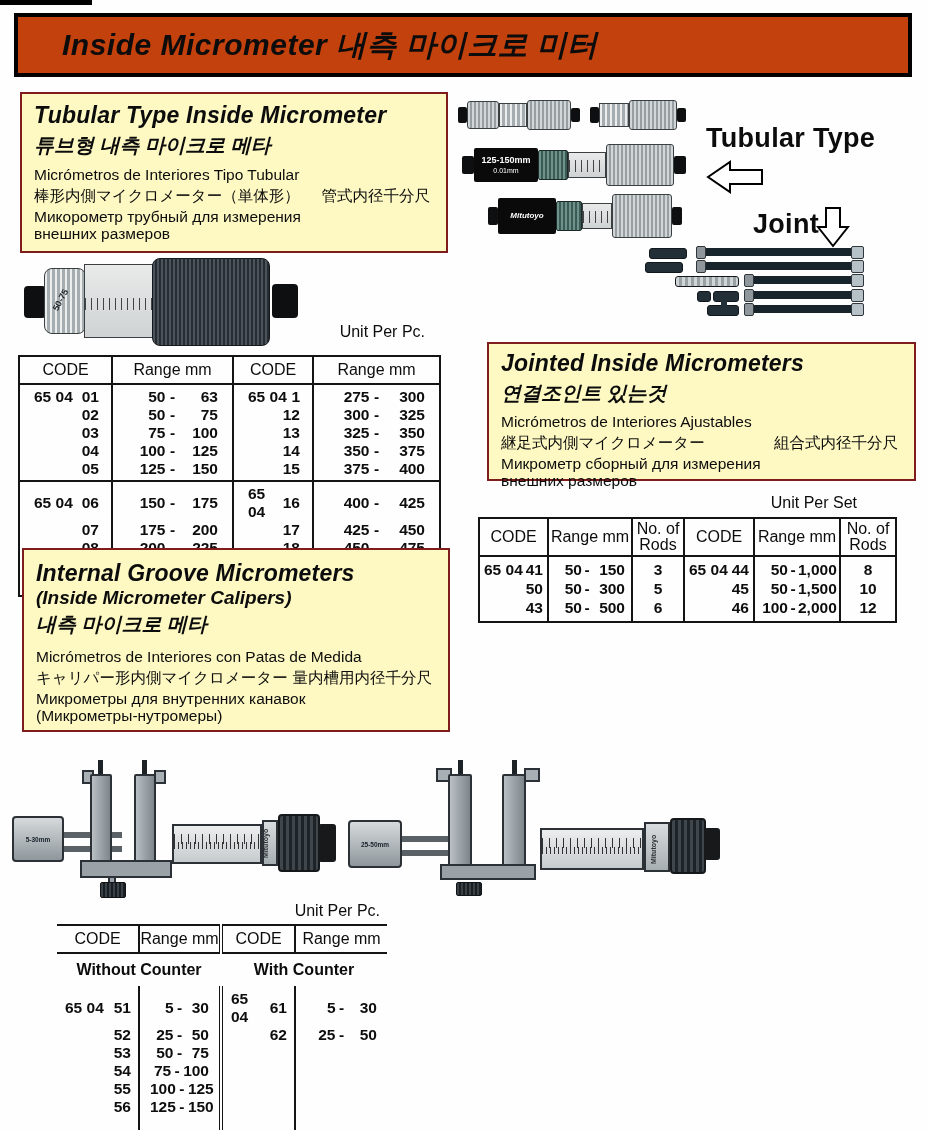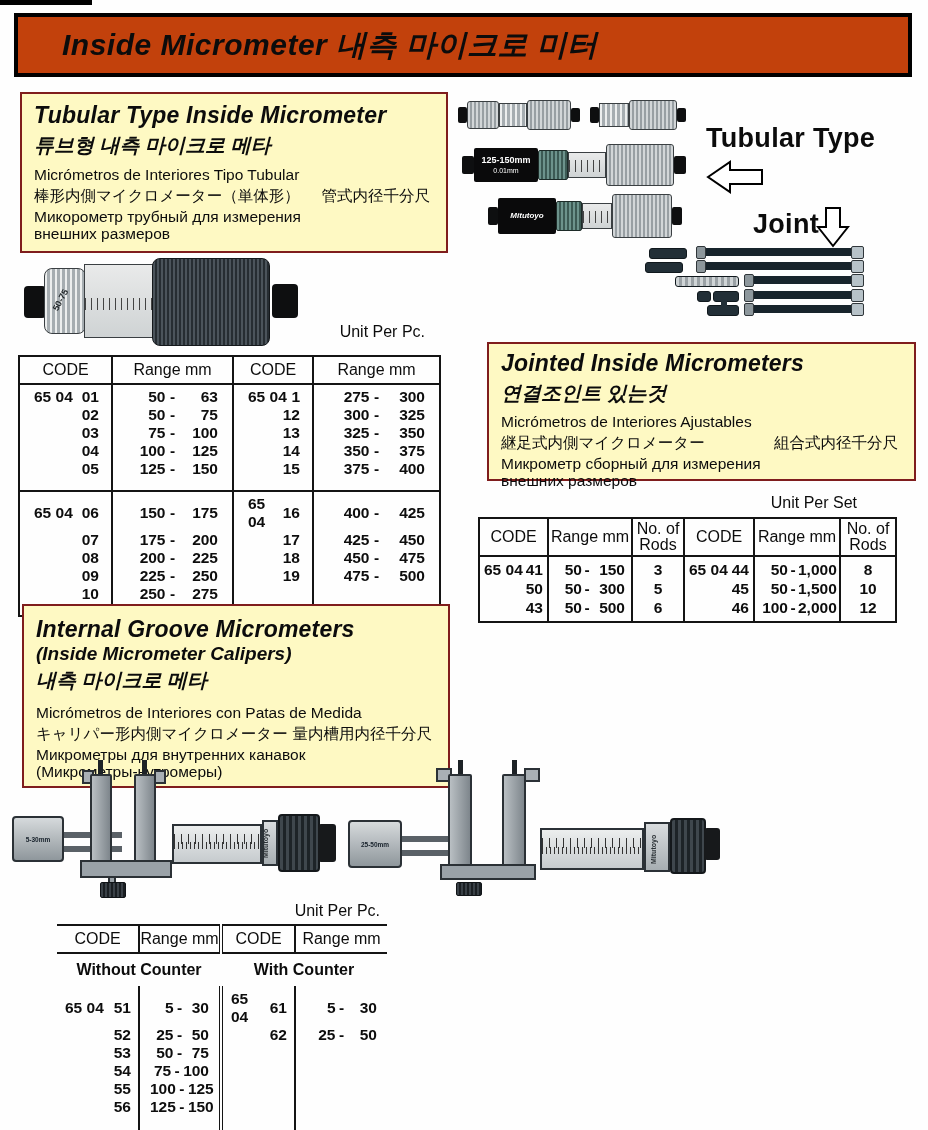--- a/index.html
+++ b/index.html
@@ -9,21 +9,21 @@
   
   .scan-strip{position:absolute;left:0;top:0;width:92px;height:5px;background:#000;}
   .banner{position:absolute;left:14px;top:13px;width:890px;height:56px;background:#c2410c;
           border:4px solid #000;display:flex;align-items:center;}
   .banner .ttl{font-size:30px;font-weight:bold;font-style:italic;padding-left:44px;letter-spacing:.5px;}
 
   .infobox{position:absolute;background:#fef9c3;border:2px solid #7f1d1d;box-sizing:border-box;
            padding:8px 12px;}
   .box-tubular{left:20px;top:92px;width:428px;height:161px;}
   .box-jointed{left:487px;top:342px;width:429px;height:139px;padding-top:6px;}
-  .box-groove{left:22px;top:604px;width:428px;height:184px;padding-top:10px;}
+  .box-groove{left:22px;top:548px;width:428px;height:184px;padding-top:10px;}
   .bx-t1{font-size:23px;font-weight:bold;font-style:italic;letter-spacing:.2px;}
   .bx-t1b{font-size:19px;font-weight:bold;font-style:italic;line-height:21px;}
   .bx-t2{font-size:20px;font-weight:bold;font-style:italic;margin-top:3px;}
   .bx-s{font-size:15.5px;margin-top:4px;line-height:17px;}
   .bx-ja{display:flex;}
   .bx-ja .zh{margin-left:auto;padding-right:4px;}
   .bx-ru2{margin-top:0;}
 
   
   .callout{position:absolute;font-weight:bold;font-size:27px;letter-spacing:.3px;}
@@ -38,21 +38,21 @@
   
   table.ct{position:absolute;border-collapse:collapse;table-layout:fixed;}
   table.ct th{font-weight:normal;font-size:16px;padding:0;}
   table.ct td{padding:0;font-size:15.5px;}
   .t1,.t2{border:2px solid #141414;}
   .t1 th{height:26px;border-bottom:2px solid #141414;}
   .t1 td+td,.t1 th+th,.t2 td+td,.t2 th+th{border-left:2px solid #141414;}
   .t1{left:18px;top:355px;width:421px;}
   .t1 td{height:16.5px;}
   .t1 tr.gfirst td{padding-top:3px;}
-  .t1 tr.glast td{padding-bottom:12px;}
+  .t1 tr.glast td{padding-bottom:2px;}
   .t1 tr.gsep td{border-top:2px solid #141414;}
   .cw{display:flex;align-items:center;padding:0 12px 0 14px;}
   .pfx,.sfx,.ra,.rb,.rd,.nn{font-weight:bold;color:#0d0d0d;}
   .sfx{margin-left:auto;}
   .rw{display:grid;grid-template-columns:1fr 14px 1fr;align-items:center;padding:0 14px;}
   .ra,.rb{text-align:right;}
   .rd{text-align:center;}
 
   .t2{left:478px;top:517px;width:417px;font-size:15px;}
   .t2 th{height:36px;border-bottom:2px solid #141414;font-size:15px;line-height:16px;}

